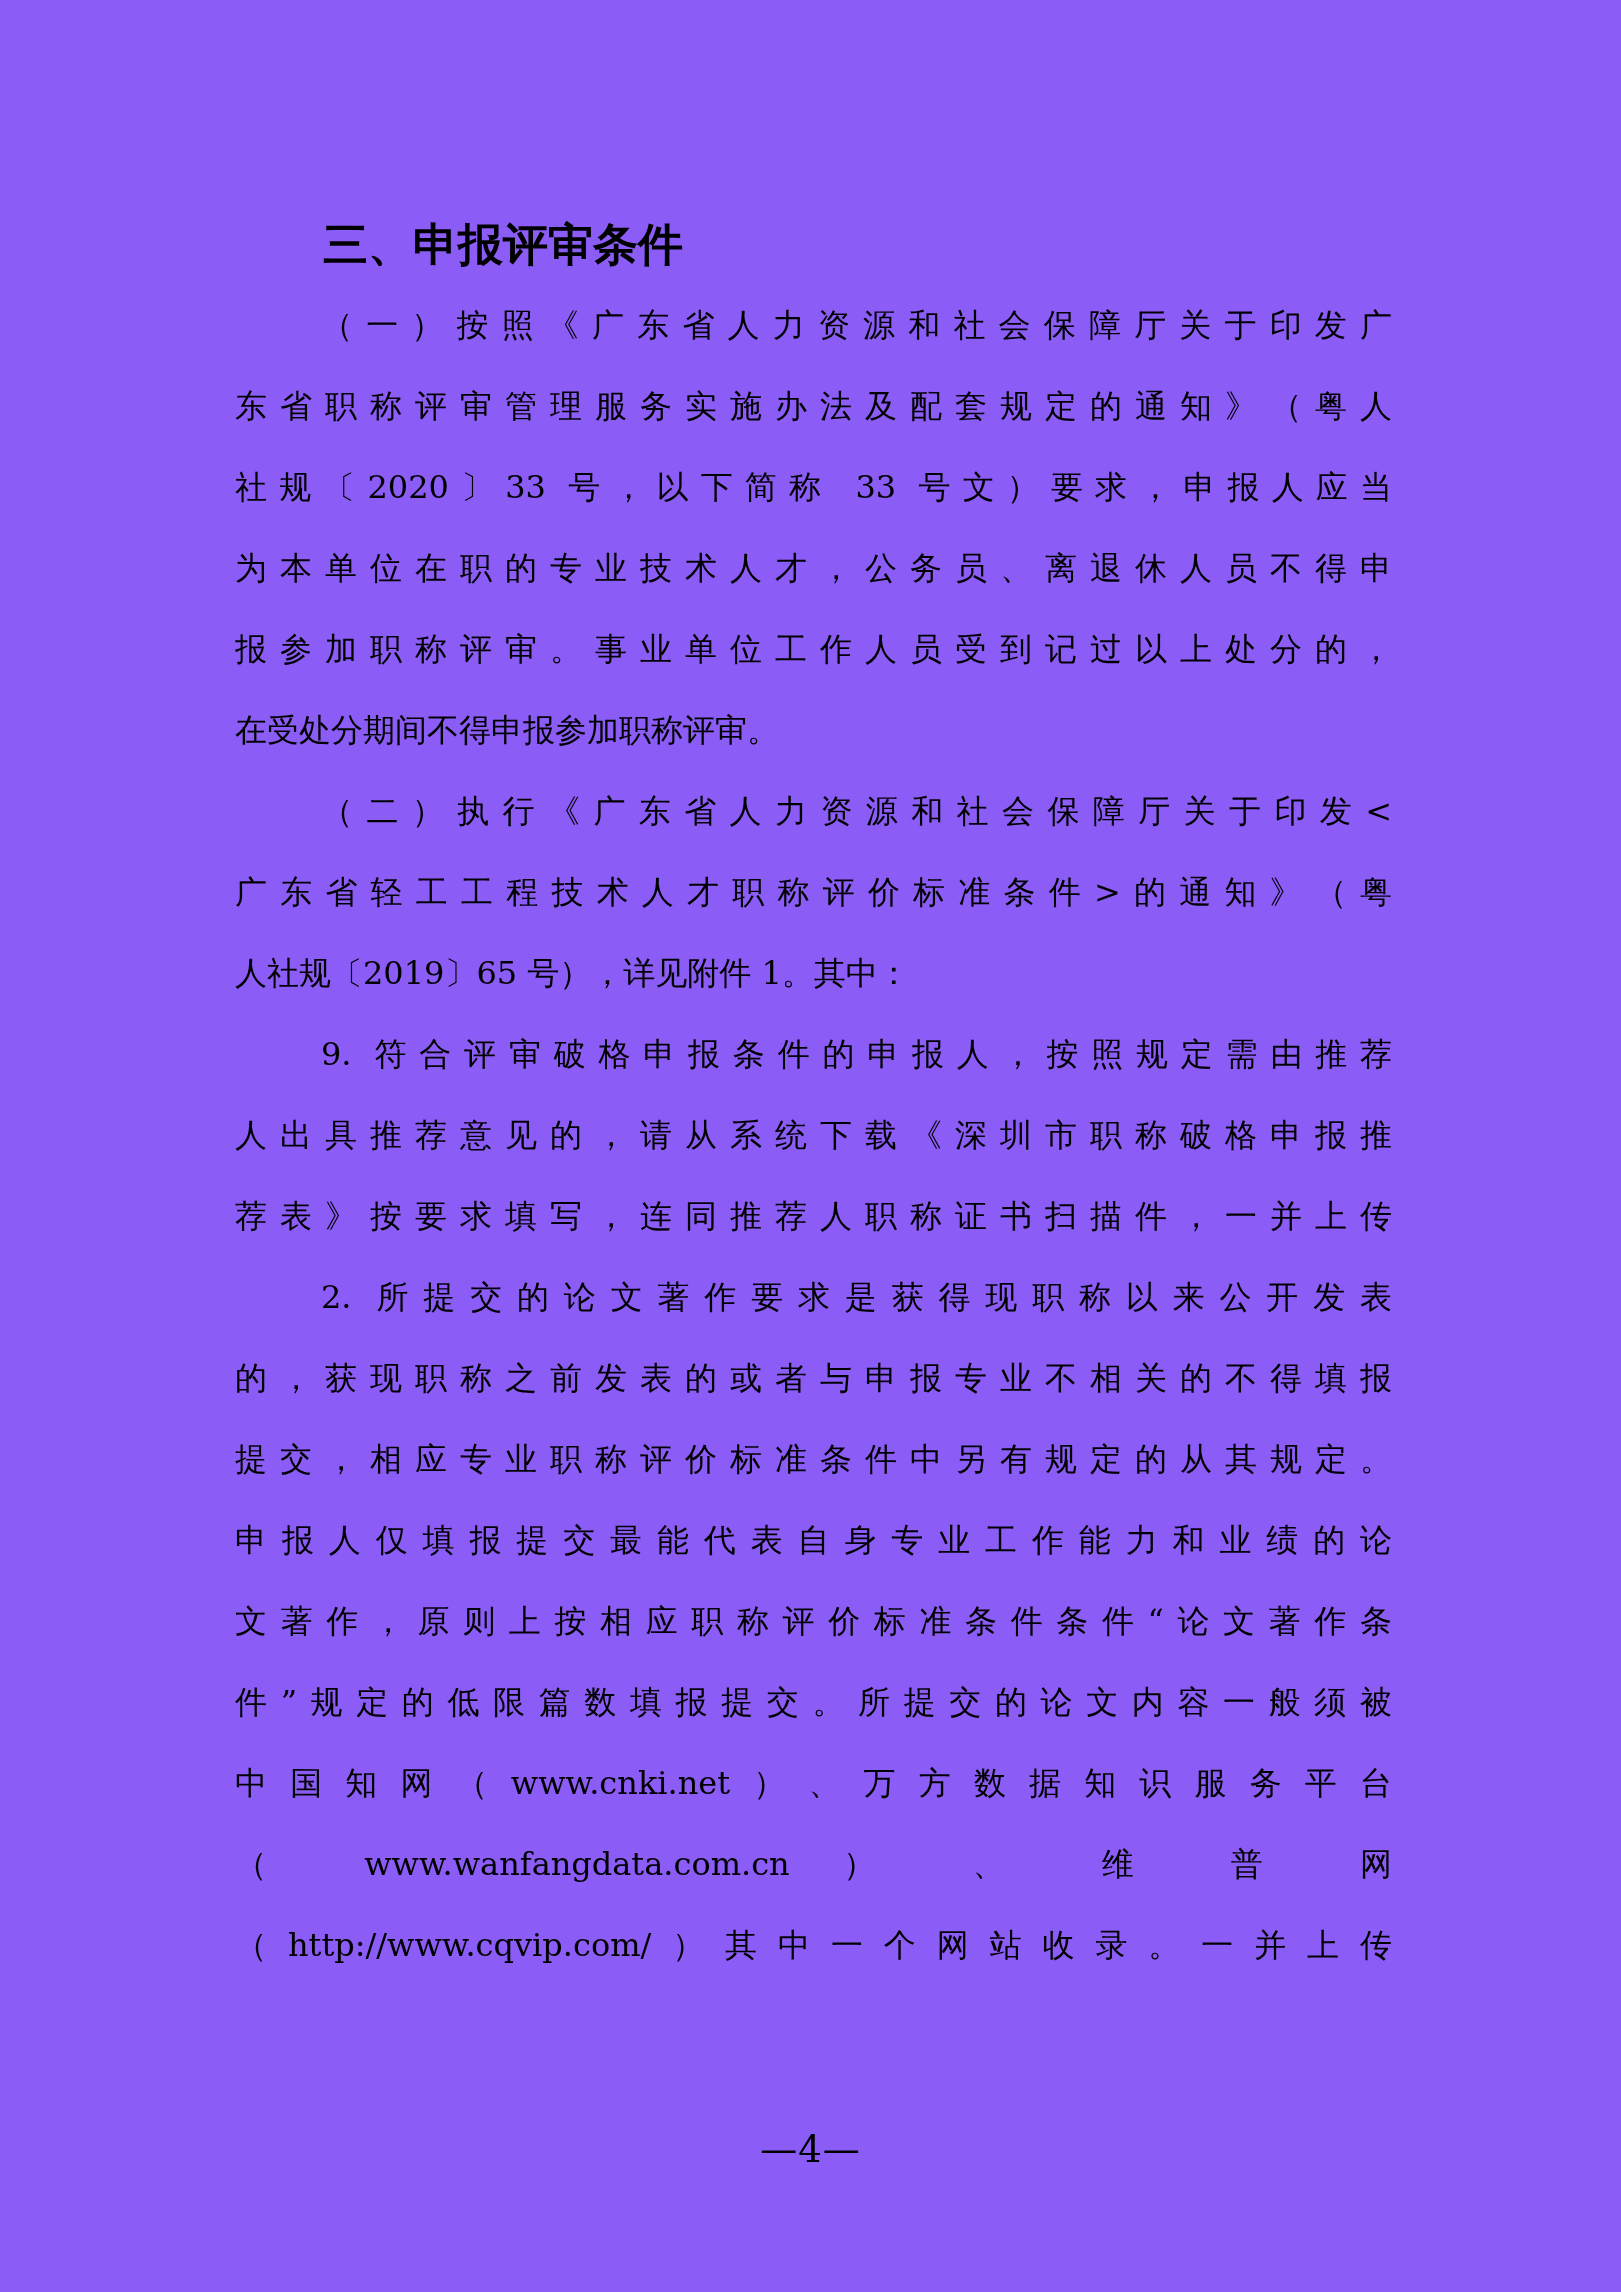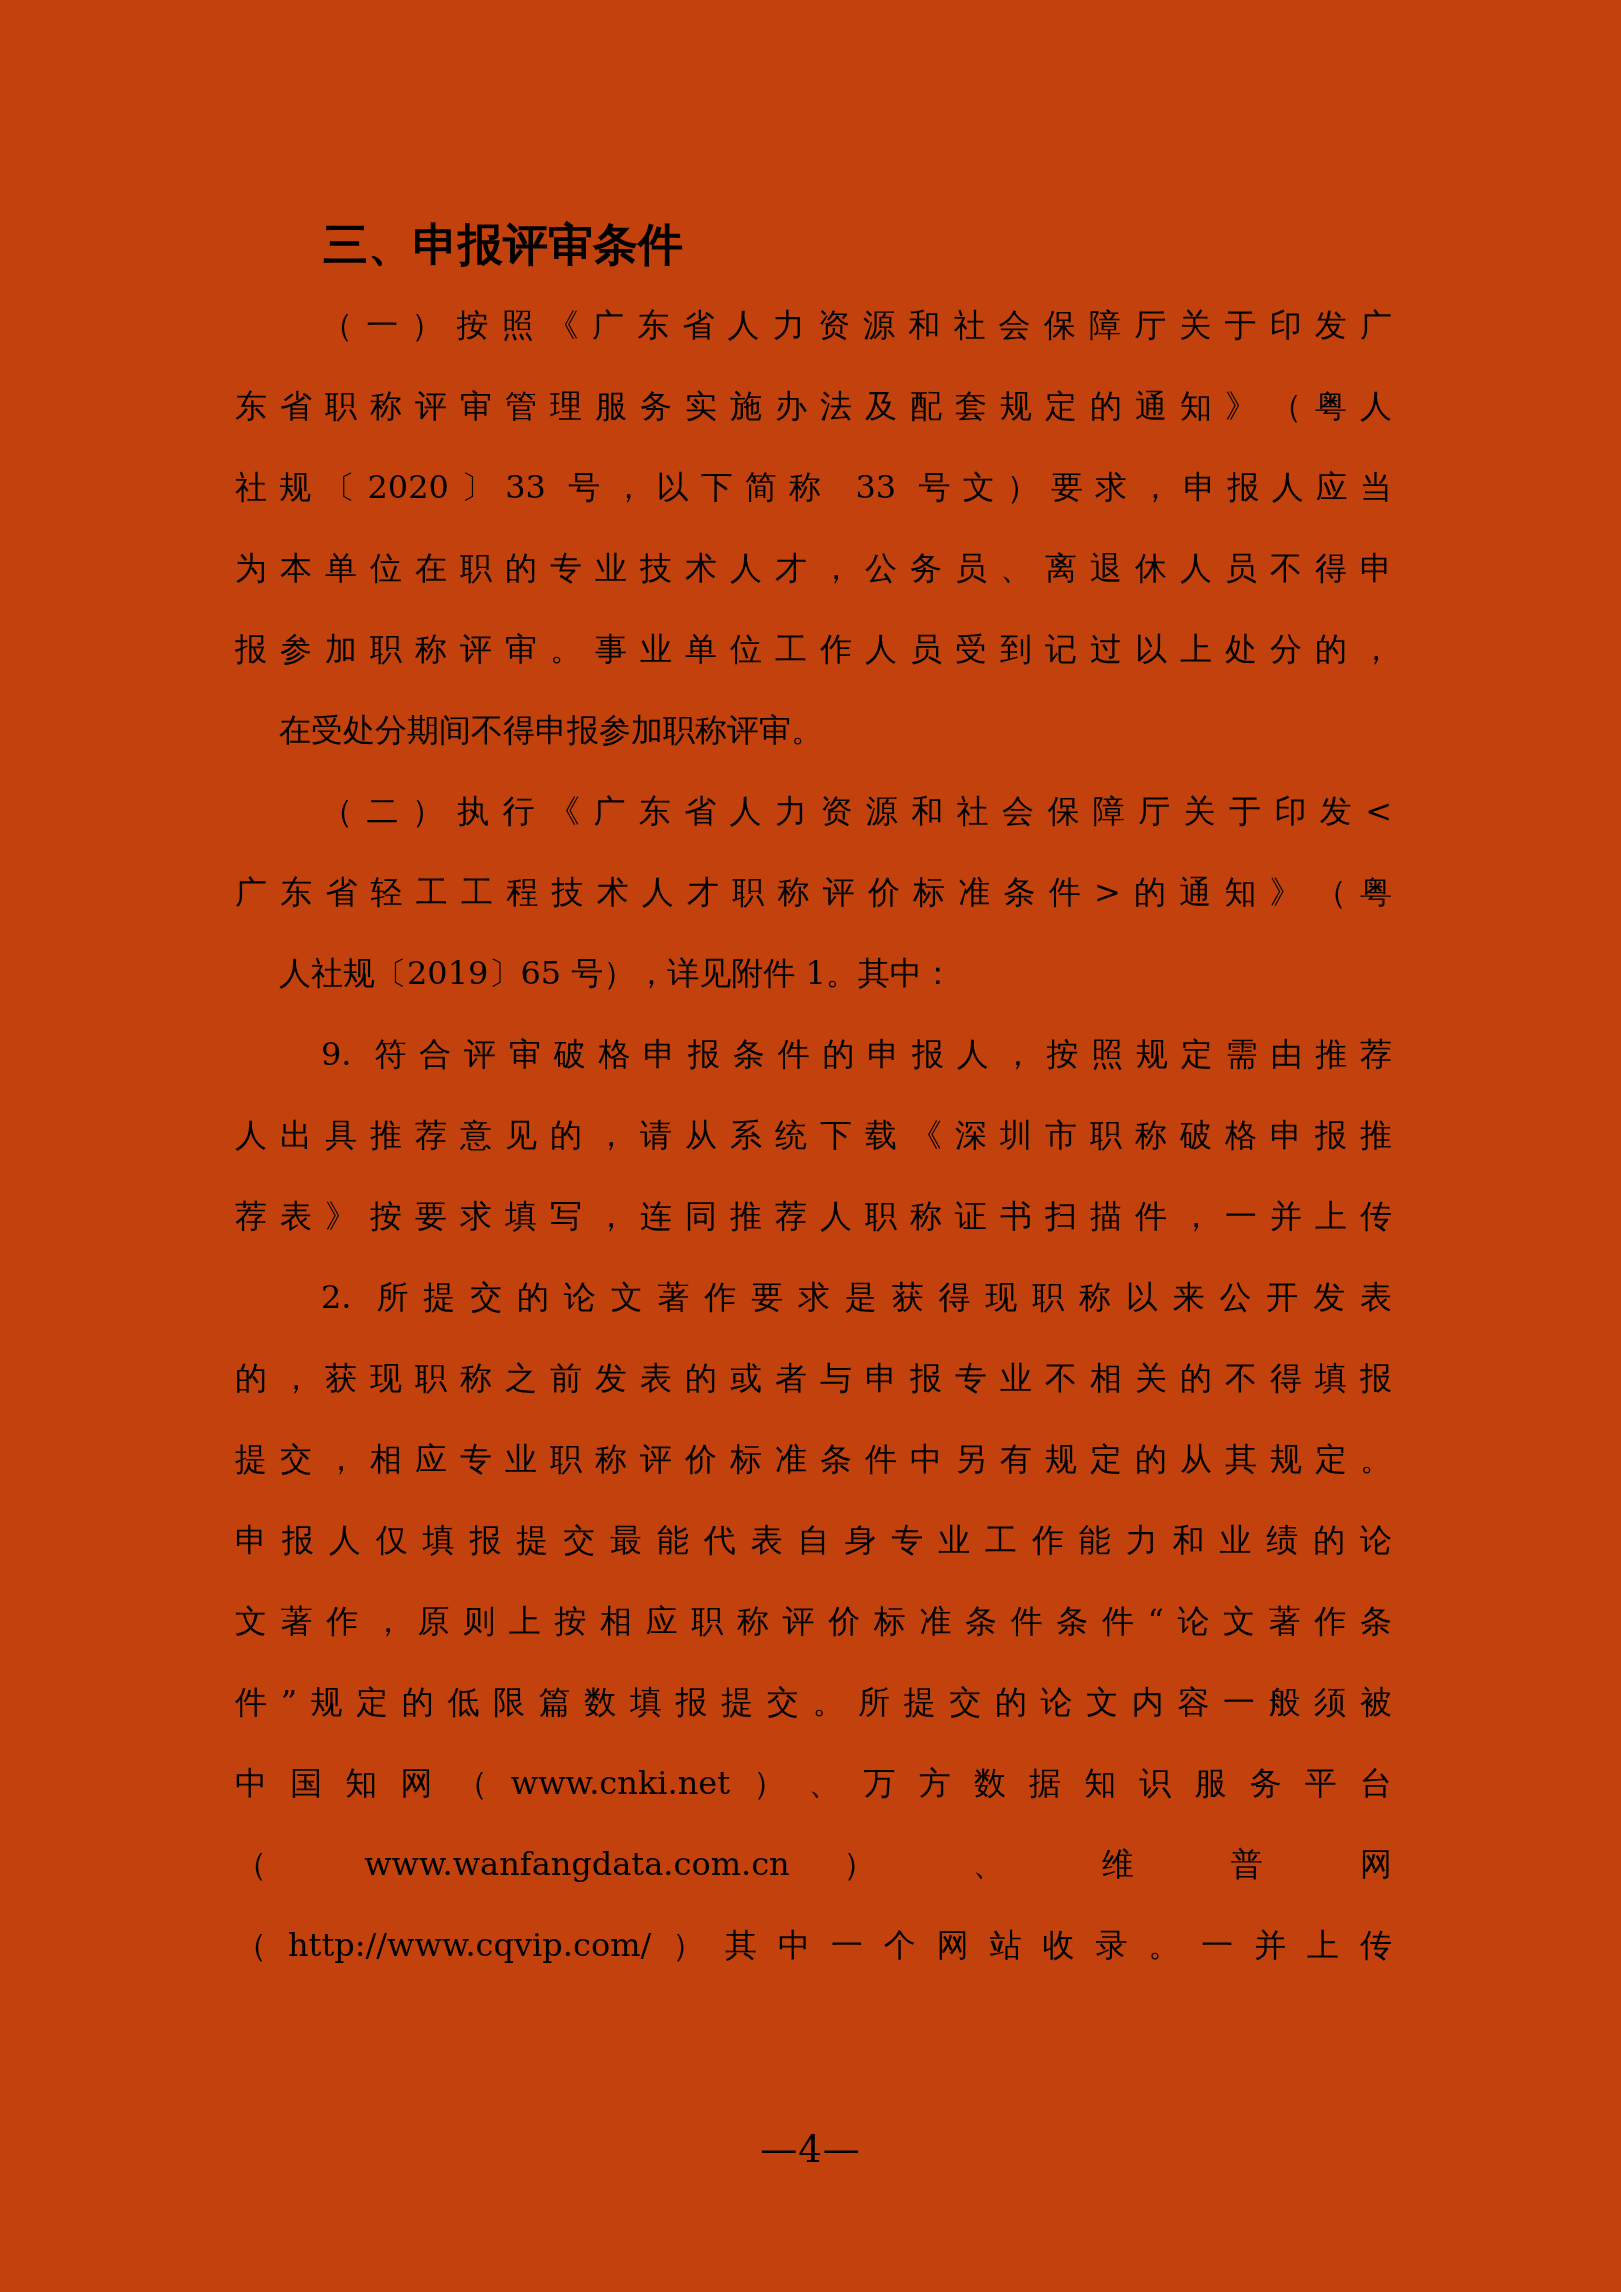--- a/index.html
+++ b/index.html
@@ -4,21 +4,21 @@
 <style>
   html, body {
     margin: 0;
     padding: 0;
     background: #e8e8e8;
   }
   .page {
     position: relative;
     width: 1621px;
     height: 2293px;
-    background: #c2410c;
+    background: #8b5cf6;
     color: #000000;
     font-family: "DejaVu Serif", "Liberation Serif", serif;
     overflow: hidden;
     margin: 0 auto;
   }
   .content {
     position: absolute;
     left: 235px;
     top: 204px;
     width: 1157px;
@@ -38,21 +38,20 @@
     height: 81px;
     text-align: justify;
     text-align-last: justify;
     overflow: hidden;
   }
   .line.indent {
     text-indent: 86px;
   }
   .line.end {
     text-align-last: left;
-    margin-left: 44px;
   }
   .footer {
     position: absolute;
     left: 0;
     top: 2109px;
     width: 100%;
     height: 81px;
     line-height: 81px;
     text-align: center;
     font-size: 37px;

